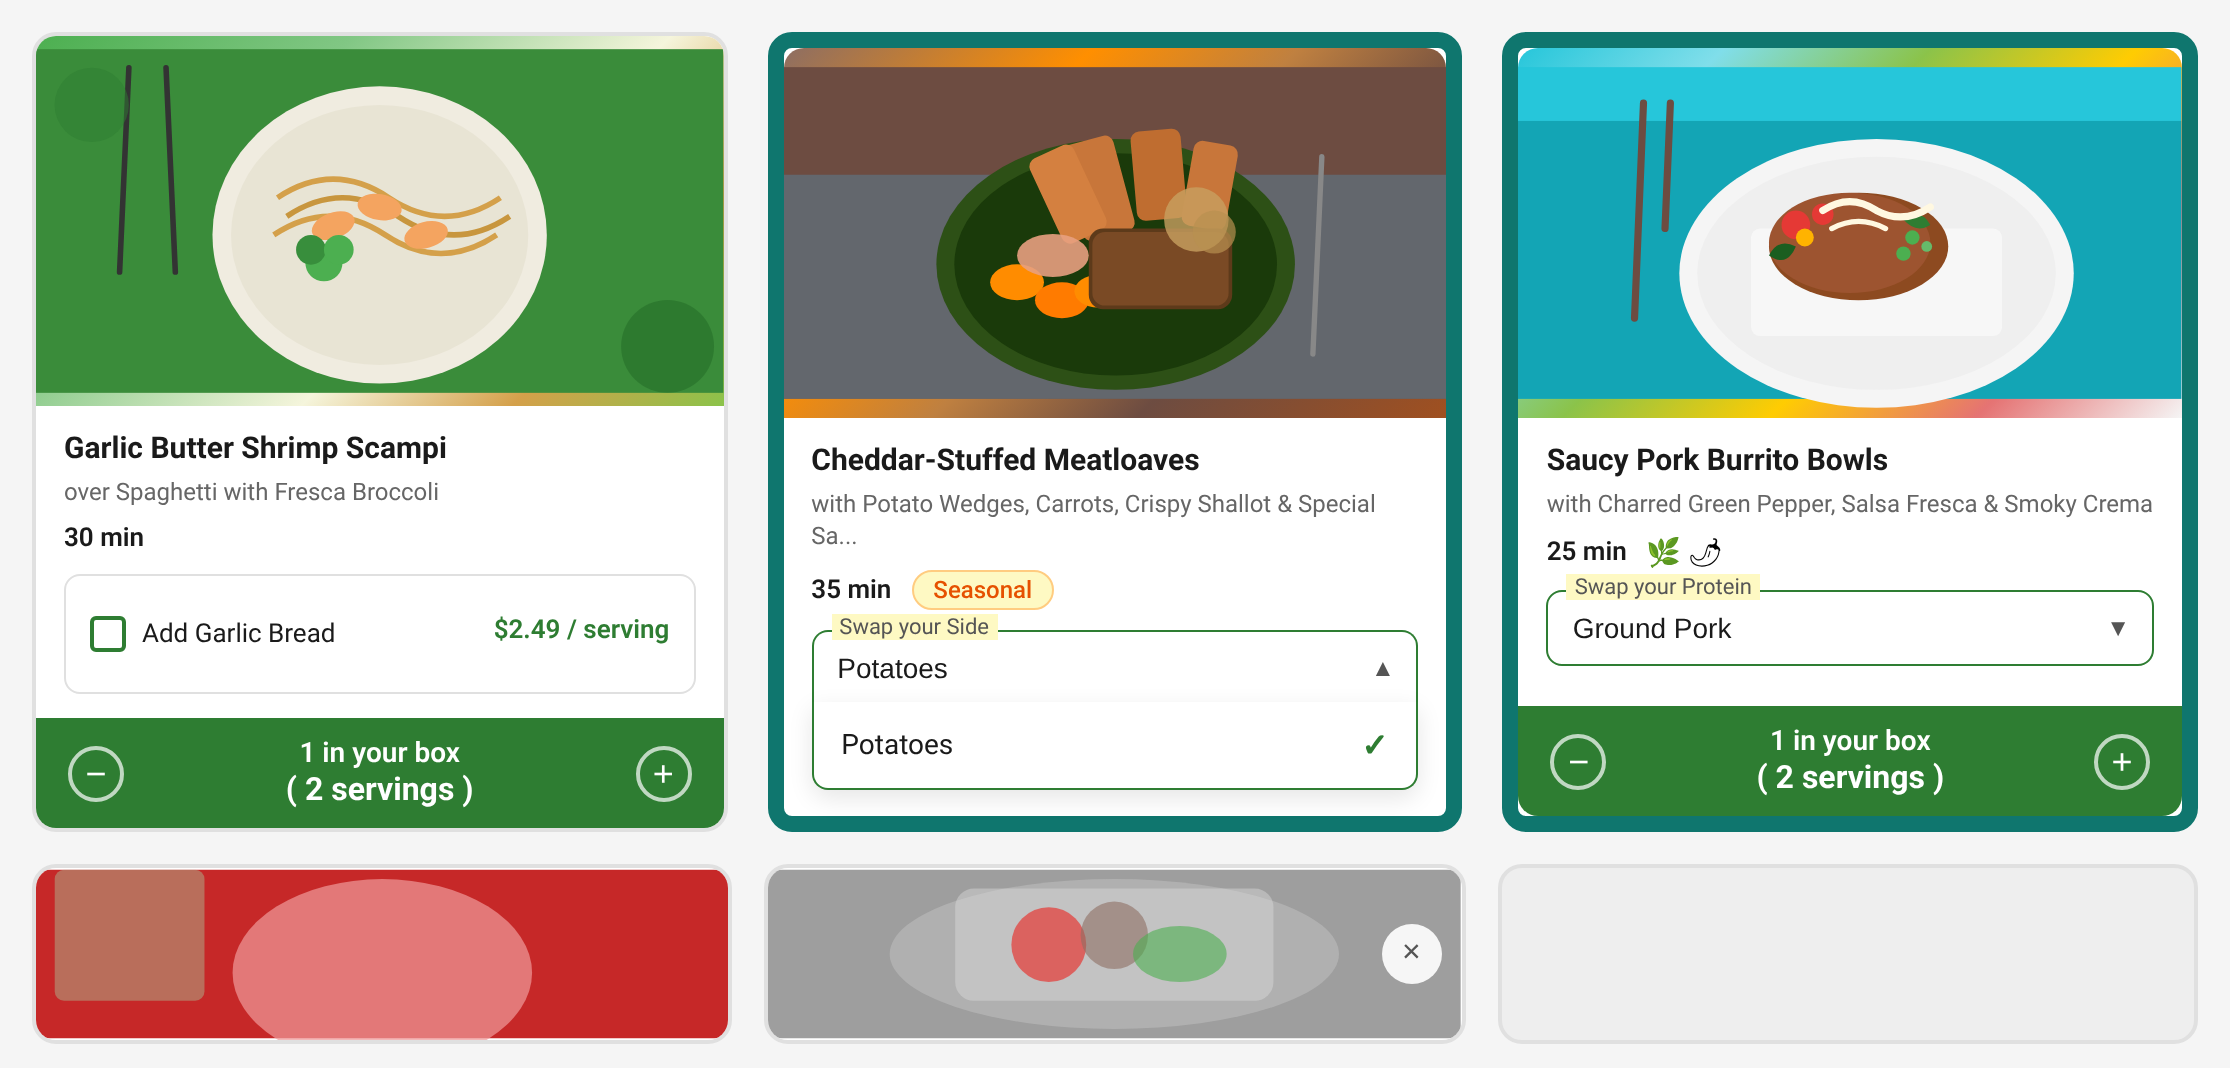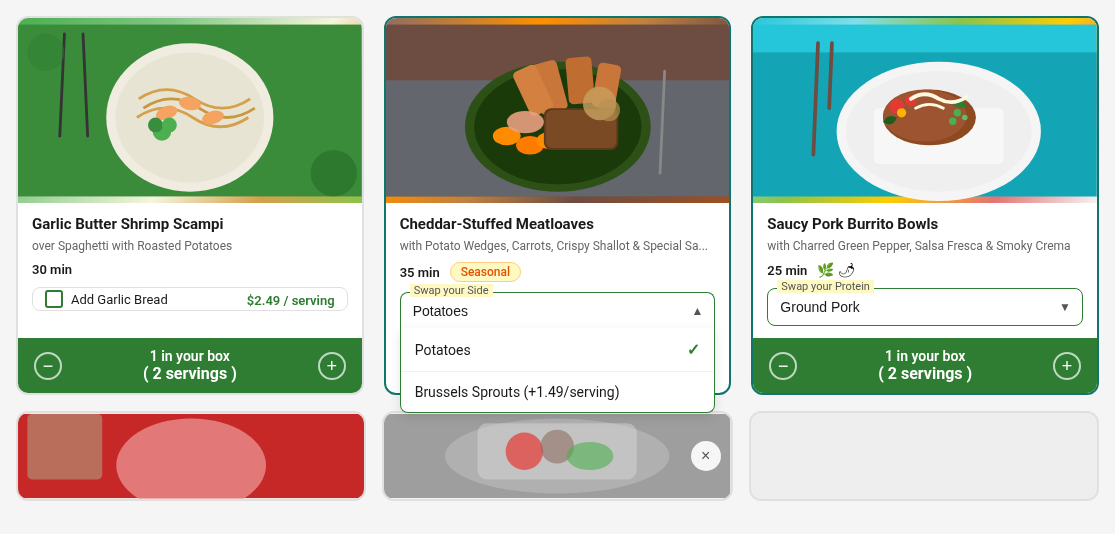--- a/index.html
+++ b/index.html
@@ -18,21 +18,21 @@
     .card {
       background: #fff;
       border-radius: 12px;
       border: 2px solid #e0e0e0;
       overflow: visible;
       display: flex;
       flex-direction: column;
       position: relative;
     }
     .card.active-border {
-      border: 2px solid #0f766e;
+      border: 8px solid #0f766e;
     }
     .card-image {
       width: 100%;
       height: 185px;
       border-radius: 10px 10px 0 0;
       overflow: hidden;
       position: relative;
     }
     
     .img-shrimp { background: linear-gradient(135deg, #4caf50 0%, #81c784 30%, #f5f5dc 60%, #d4a04a 80%, #8bc34a 100%); }
@@ -87,25 +87,25 @@
     .spice-icons {
       display: flex;
       gap: 3px;
     }
     .spice-icon {
       font-size: 14px;
     }
     
     .addon-row {
       display: flex;
-      align-items: flex-end;
+      align-items: flex-start;
       justify-content: space-between;
       border: 1.5px solid #e0e0e0;
       border-radius: 8px;
-      padding: 2px 12px;
+      padding: 20px 12px;
       margin-bottom: 12px;
     }
     .addon-left {
       display: flex;
       align-items: center;
       gap: 8px;
     }
     .addon-checkbox {
       width: 18px;
       height: 18px;
@@ -297,21 +297,21 @@
 
         <line x1="50" y1="10" x2="45" y2="120" stroke="#333" stroke-width="3" stroke-linecap="round"></line>
         <line x1="70" y1="10" x2="75" y2="120" stroke="#333" stroke-width="3" stroke-linecap="round"></line>
 
         <circle cx="30" cy="30" r="20" fill="#2e7d32" opacity="0.5"></circle>
         <circle cx="340" cy="160" r="25" fill="#1b5e20" opacity="0.4"></circle>
       </svg>
     </div>
     <div class="card-body">
       <div class="card-title">Garlic Butter Shrimp Scampi</div>
-      <div class="card-subtitle">over Spaghetti with Roasted Potatoes</div>
+      <div class="card-subtitle">over Spaghetti with Fresca Broccoli</div>
       <div class="card-meta">
         <span class="card-time">30 min</span>
       </div>
       <div class="addon-row">
         <div class="addon-left">
           <div class="addon-checkbox"></div>
           <span class="addon-label">Add Garlic Bread</span>
         </div>
         <span class="addon-price">$2.49 / serving</span>
       </div>
@@ -368,23 +368,20 @@
         <select class="swap-select">
           <option>Potatoes</option>
           <option>Brussels Sprouts (+1.49/serving)</option>
         </select>
         <span class="swap-arrow">▲</span>
         <div class="dropdown-options">
           <div class="dropdown-option">
             <span>Potatoes</span>
             <span class="check-icon">✓</span>
           </div>
-          <div class="dropdown-option">
-            <span>Brussels Sprouts (+1.49/serving)</span>
-          </div>
         </div>
       </div>
     </div>
   </div>
 
   <div class="card active-border">
     <div class="card-image img-burrito">
       <svg viewBox="0 0 370 185" xmlns="http://www.w3.org/2000/svg">
         <rect width="370" height="185" fill="#26c6da"></rect>
 

